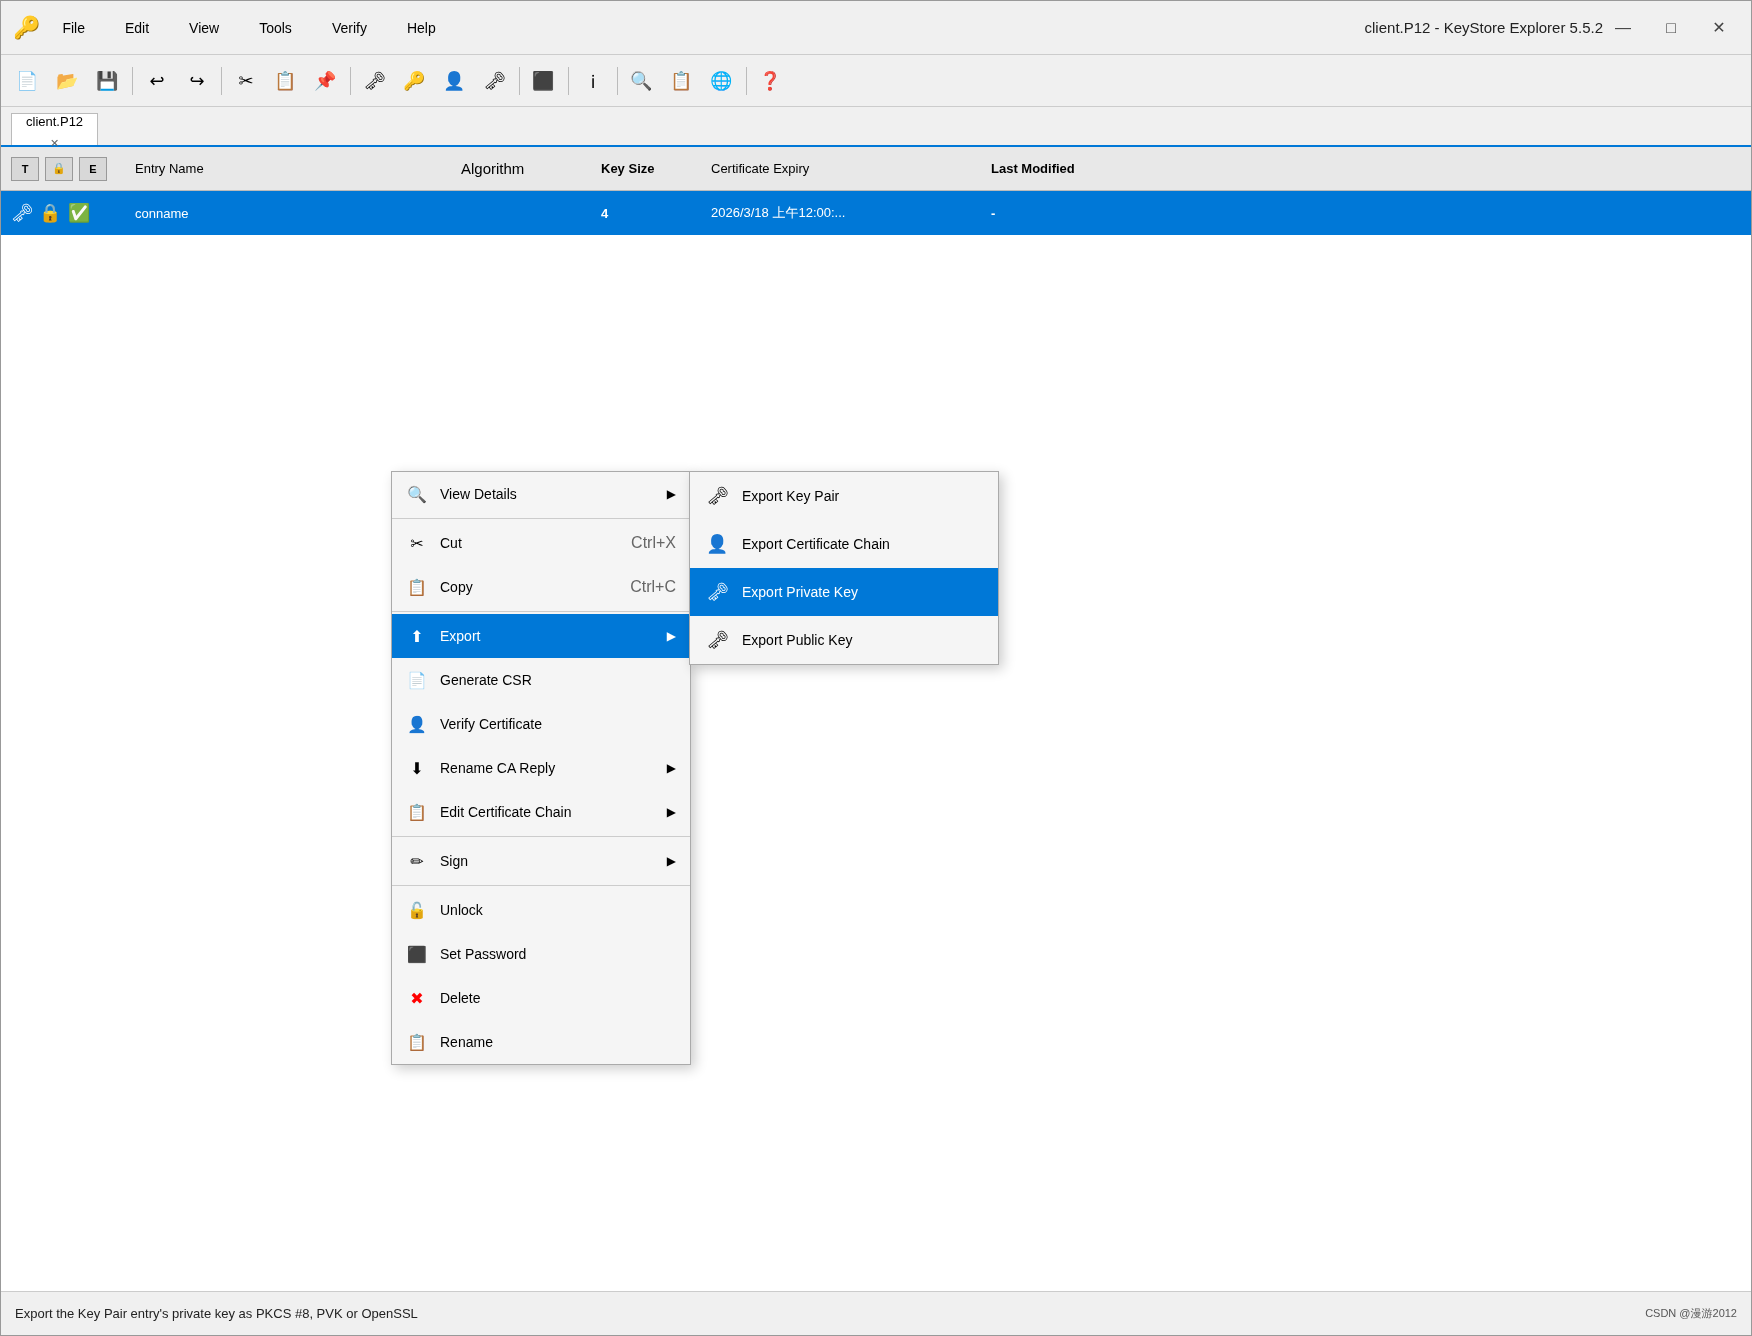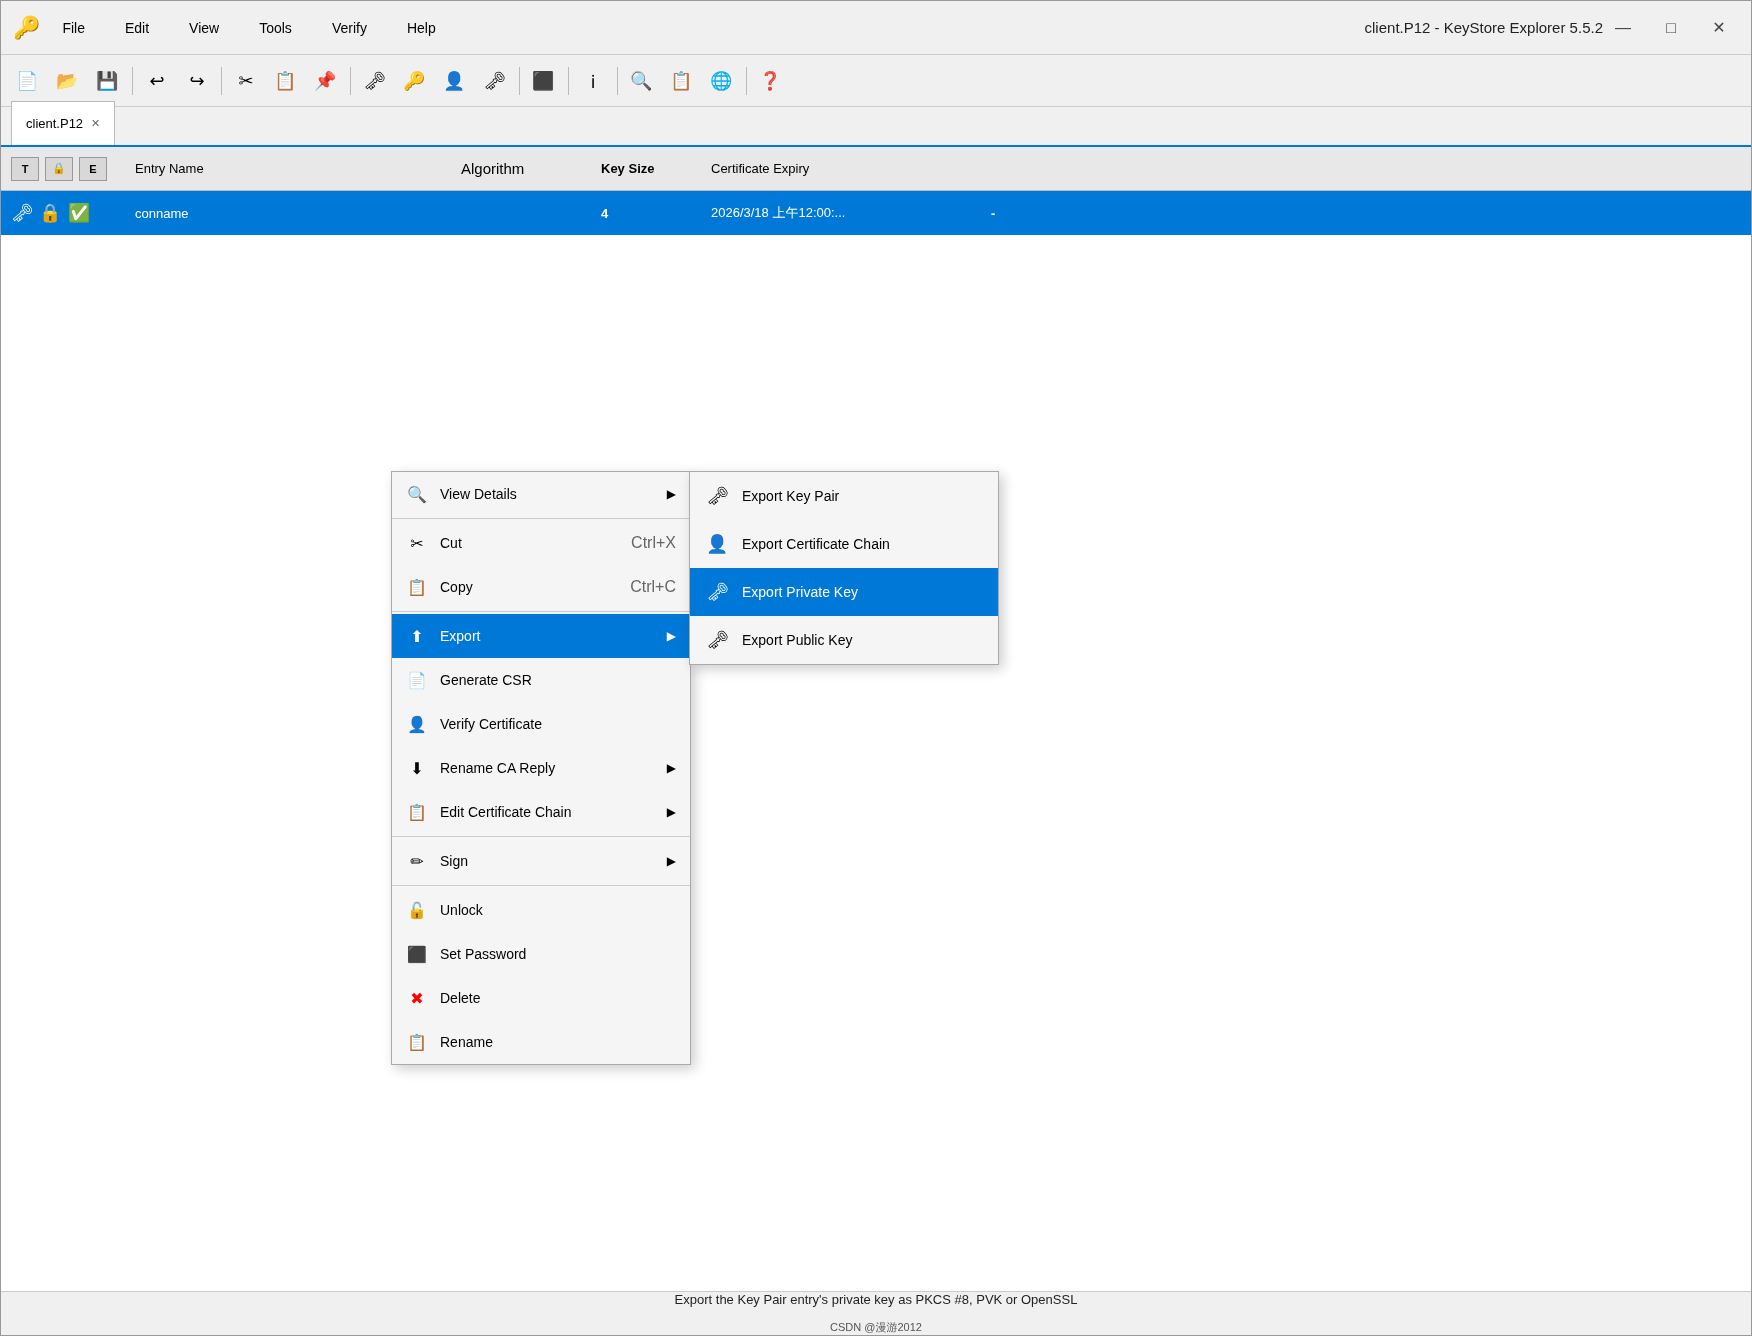--- a/index.html
+++ b/index.html
@@ -100,30 +100,31 @@
     .tab-bar {
       background: #f0f0f0;
       height: 40px;
       display: flex;
       align-items: flex-end;
       padding: 0 10px;
       border-bottom: 2px solid #0078d7;
       flex-shrink: 0;
     }
     .tab {
-      height: 44px;
+      height: 32px;
       padding: 0 14px;
       display: flex;
       align-items: center;
       gap: 8px;
       background: white;
       border: 1px solid #bbb;
       border-bottom: none;
       cursor: pointer;
       font-size: 13px;
+      flex-direction: column;
     }
     .tab-close {
       font-size: 11px;
       cursor: pointer;
       color: #666;
     }
 
     
     .table-header {
       background: #e8e8e8;
@@ -182,21 +183,20 @@
       height: 44px;
       background: #f0f0f0;
       border-top: 1px solid #ccc;
       display: flex;
       align-items: center;
       padding: 0 14px;
       font-size: 13px;
       color: #222;
       flex-shrink: 0;
       justify-content: space-between;
-      flex-direction: column;
     }
     .status-credit {
       font-size: 11px;
       color: #555;
     }
 
     
     .context-menu {
       position: absolute;
       top: 280px;
@@ -333,20 +333,21 @@
   <div class="table-header">
     <div class="col-icons">
       <div class="col-icon-hdr">T</div>
       <div class="col-icon-hdr">🔒</div>
       <div class="col-icon-hdr">E</div>
     </div>
     <div class="col-name">Entry Name</div>
     <div class="col-algo">Algorithm</div>
     <div class="col-keysize">Key Size</div>
     <div class="col-expiry">Certificate Expiry</div>
+    <div class="col-modified">Last Modified</div>
   </div>
 
   <div class="table-body">
 
     <div class="table-row selected">
       <div class="col-icons">
         <span style="font-size:18px;">🗝</span>
         <span style="font-size:18px;">🔒</span>
         <span style="font-size:18px;">✅</span>
       </div>

